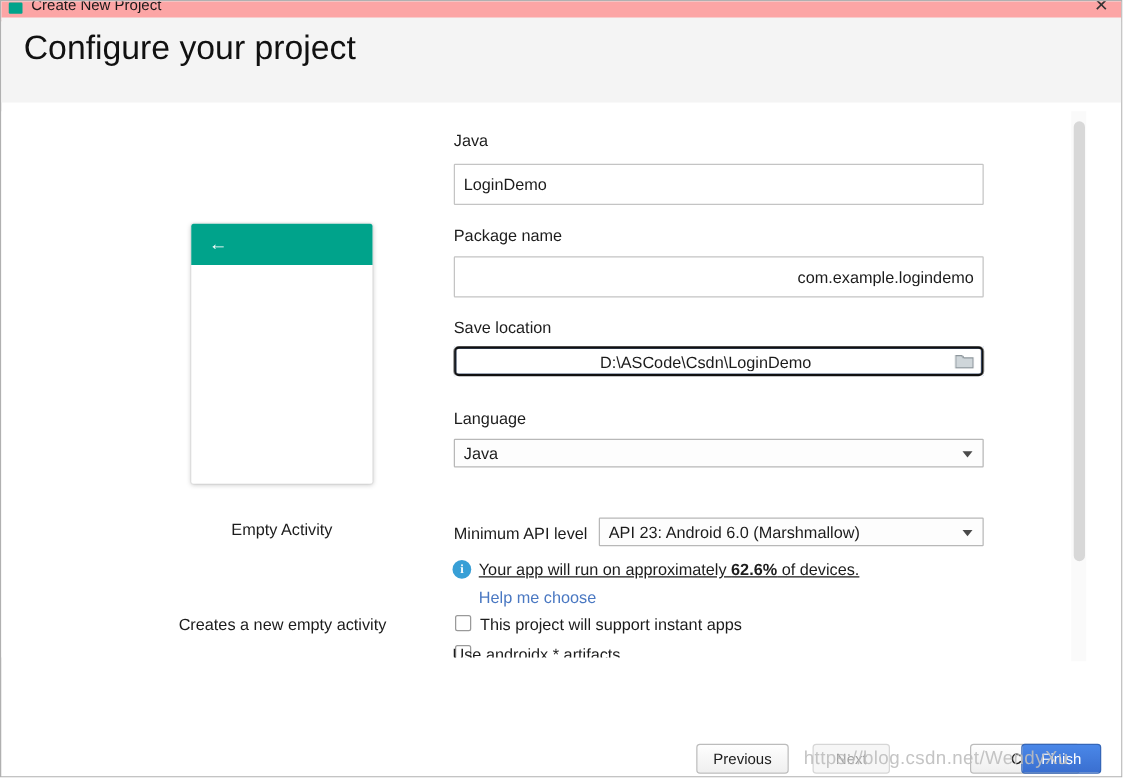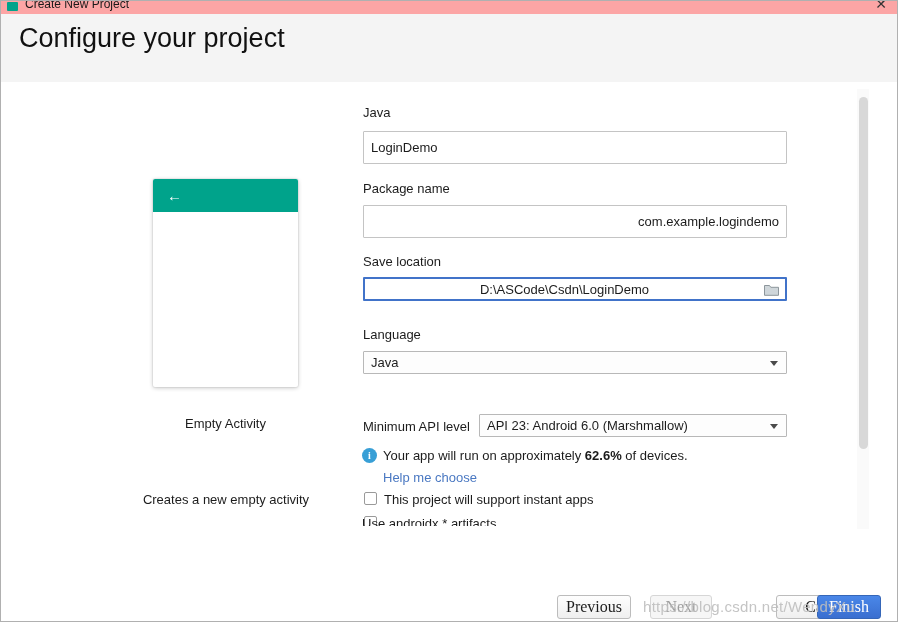--- a/index.html
+++ b/index.html
@@ -82,21 +82,21 @@
   }
   .preview-name { position:absolute; left:152px; top:327px; width:145px; text-align:center; font-size:13px; color:#1c1c1c; }
   .preview-desc { position:absolute; left:100px; top:403px; width:250px; text-align:center; font-size:13px; color:#1c1c1c; }
   
   .scrollbar-track { position:absolute; left:856px; top:88px; width:12px; height:440px; background:#fafafa; }
   .scrollbar-thumb { position:absolute; left:858px; top:96px; width:9px; height:352px; background:#d8d8d8; border-radius:5px; cursor:pointer; }
   
   .btn {
     position:absolute; top:594px; height:24px; border:1px solid #bcbcbc;
     border-radius:3px; background:linear-gradient(#fefefe,#efefef);
-    font-family:Liberation Serif, serif; font-size:16px; color:#1c1c1c; cursor:pointer;
+    font-family:Liberation Sans, sans-serif; font-size:12px; color:#1c1c1c; cursor:pointer;
   }
   .btn.disabled { color:#9e9e9e; border-color:#d6d6d6; background:#f6f6f6; cursor:default; }
   .btn.primary { background:linear-gradient(#4a87e8,#3a6fd0); border-color:#3566b8; color:#ffffff; }
   .watermark {
     position:absolute; left:642px; top:597px; width:256px; z-index:10;
     font-size:15px; color:rgba(190,190,190,0.9); pointer-events:none; white-space:nowrap;
     letter-spacing:0.3px;
   }
 </style>
 </head>
@@ -145,21 +145,21 @@
       <span class="arrow"></span>
     </div>
 
     <div class="lbl" style="left:362px; top:330px;">Minimum API level</div>
     <div class="combo" style="left:478px; top:325px; width:308px;">
       <span>API 23: Android 6.0 (Marshmallow)</span>
       <span class="arrow"></span>
     </div>
 
     <span class="info-icon" style="left:361px; top:359px;">i</span>
-    <div class="info-text" style="left:382px; top:359px;">
+    <div class="info-text" style="left:382px; top:359px;text-decoration:underline;">
       <span>Your app will run on approximately </span><b>62.6%</b><span> of devices.</span>
     </div>
     <div class="link" style="left:382px; top:381px;">Help me choose</div>
 
     <span class="cb" style="left:363px; top:403px;"></span>
     <div class="cb-label" style="left:383px; top:403px;">This project will support instant apps</div>
 
     <span class="cb" style="left:363px; top:427px;"></span>
     <div class="cb-label" style="left:361px; top:427px;">Use androidx.* artifacts</div>
 

